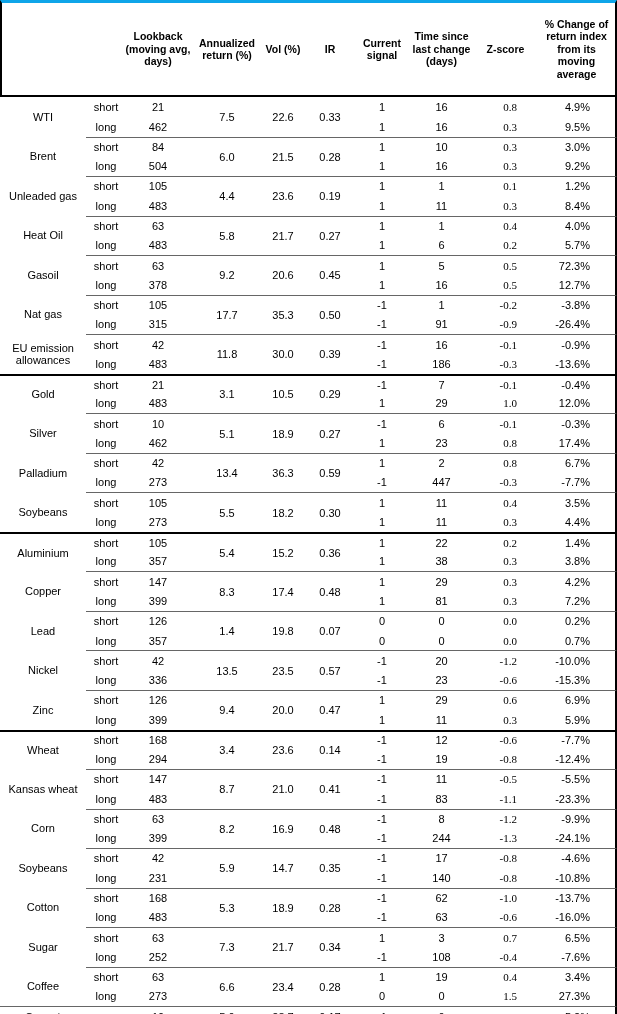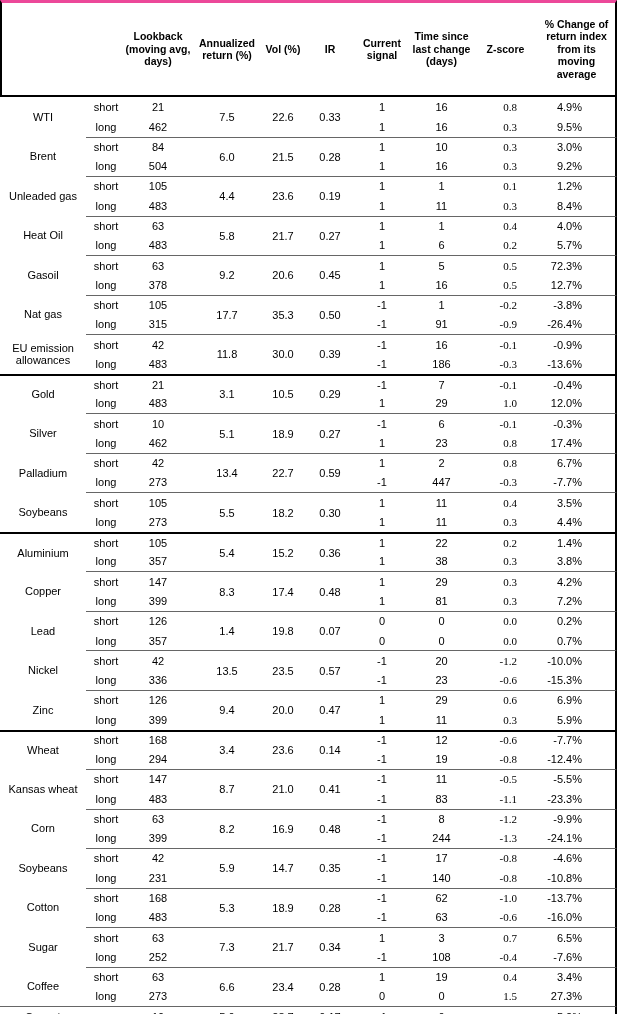--- a/index.html
+++ b/index.html
@@ -9,34 +9,34 @@
     overflow:hidden;
   }
   table.momentum {
     border-collapse:separate; border-spacing:0; table-layout:fixed;
     width:617px;
   }
   th, td { box-sizing:border-box; margin:0; overflow:hidden; }
   thead th {
     height:97px; vertical-align:middle; text-align:center;
     font-size:10.5px; font-weight:bold; line-height:12.5px;
-    padding:0 2px; border-top:3px solid #ec4899; border-bottom:2px solid #000;
+    padding:0 2px; border-top:3px solid #0ea5e9; border-bottom:2px solid #000;
     background:#fff;
   }
   thead th.th-first { border-left:2px solid #000; }
   thead th.th-last  { border-right:2px solid #000; }
   tbody td {
     height:19.78px; font-size:11px; line-height:12px;
     vertical-align:middle; text-align:center; padding:0;
     white-space:nowrap;
   }
   td.c-name { text-align:center; white-space:normal;margin-left:21px; }
   td.c-pos  { text-align:center; padding-left:4px; }
   td.c-z    { text-align:right; padding-right:21px;font-family:Liberation Serif, serif; }
-  td.c-pct  { text-align:right; padding-right:33px; border-right:2px solid #000; }
+  td.c-pct  { text-align:right; padding-right:25px; border-right:2px solid #000; }
   td.bt  { border-top:1px solid #666; }
   td.bts { border-top:2px solid #000; }
 </style>
 </head>
 <body>
 
 <div class="page">
   <table class="momentum">
     <colgroup>
       <col style="width:86px">
@@ -242,21 +242,21 @@
           <td>1</td>
           <td>23</td>
           <td class="c-z">0.8</td>
           <td class="c-pct">17.4%</td>
         </tr>
         <tr>
           <td class="c-name " rowspan="2">Palladium</td>
           <td class="c-pos bt">short</td>
           <td class="bt">42</td>
           <td class="bt" rowspan="2">13.4</td>
-          <td class="bt" rowspan="2">22.7</td>
+          <td class="bt" rowspan="2">36.3</td>
           <td class="bt" rowspan="2">0.59</td>
           <td class="bt">1</td>
           <td class="bt">2</td>
           <td class="c-z bt">0.8</td>
           <td class="c-pct bt">6.7%</td>
         </tr>
         <tr>
           <td class="c-pos">long</td>
           <td>273</td>
           <td>-1</td>

